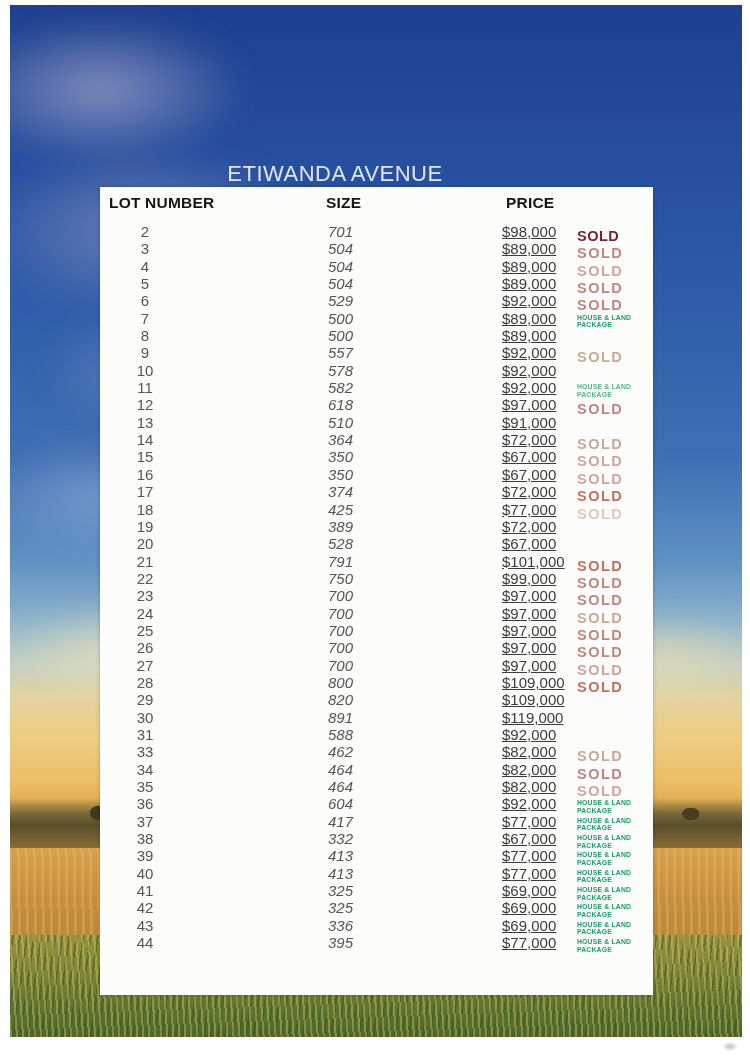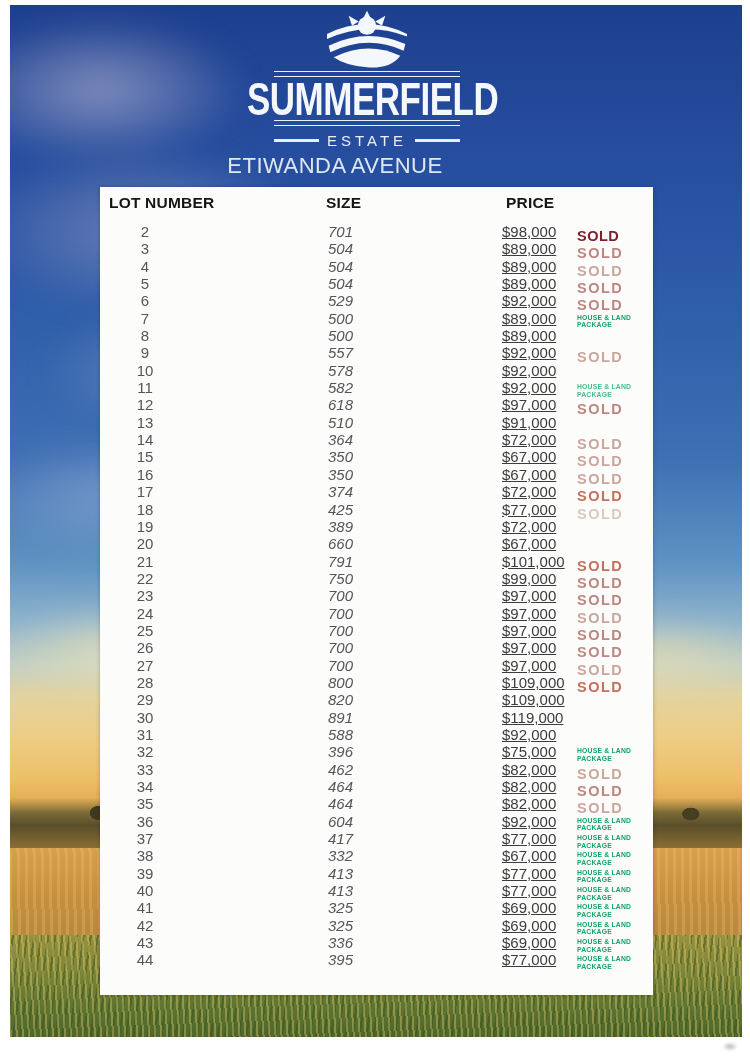--- a/index.html
+++ b/index.html
@@ -35,21 +35,21 @@
     background:repeating-linear-gradient(89deg, rgba(240,200,110,.28) 0 3px, rgba(0,0,0,0) 3px 8px);}
 
   .logo{position:absolute;left:237px;top:0px;width:240px;text-align:center;color:#f2f5fa;}
   .logo svg{display:block;margin:4px auto 2px auto;}
   .dbl{width:186px;height:6px;margin:0 auto;border-top:1.6px solid #eef2f8;border-bottom:1.6px solid #eef2f8;box-sizing:border-box;}
   .brand{font-size:35px;font-weight:700;letter-spacing:-.5px;transform:scaleY(1.32);transform-origin:center;
          margin:2px 0 1px 0;color:#f4f7fb;}
   .estate-row{width:186px;margin:6px auto 0 auto;display:flex;align-items:center;}
   .estate-row .dash{flex:1;height:2.2px;background:#e9eef6;}
   .estate-row .word{font-size:15px;letter-spacing:4px;padding:0 8px;color:#e9eef6;}
-  .address{position:absolute;left:175px;top:148px;width:300px;text-align:center;
+  .address{position:absolute;left:175px;top:156px;width:300px;text-align:center;
            font-size:22px;letter-spacing:.5px;color:#dfe7f3;}
 
   .panel{position:absolute;left:90px;top:182px;width:553px;height:808px;background:#fcfcfa;
          box-shadow:0 0 4px rgba(0,0,0,.25);}
   .thead{position:relative;height:36px;}
   .thead .h{position:absolute;top:7px;font-size:15.5px;font-weight:700;color:#151515;letter-spacing:.2px;}
   .h.lot{left:9px;} .h.size{left:226px;} .h.price{left:406px;}
   .tbody{position:absolute;left:0;top:36px;right:0;bottom:0;}
   .row{position:relative;height:17.35px;font-size:15px;line-height:17px;}
   .c-lot{position:absolute;left:0;width:90px;text-align:center;color:#55555a;}
@@ -74,41 +74,20 @@
   <div class="cloud c1"></div>
   <div class="cloud c2"></div>
   <div class="cloud c3"></div>
   <div class="cloud c4"></div>
   <div class="cloud c5"></div>
   <div class="cloud c6"></div>
   <div class="treeline"></div>
   <div class="fieldtint"></div>
   <div class="grass"></div>
 
-  <div class="logo">
-    <svg width="100" height="60" viewBox="0 0 120 72">
-      <g fill="#f4f7fb">
-        <path d="M60 2 L65 12 L55 12 Z"></path>
-        <path d="M38 8 L50 15 L42 20 Z"></path>
-        <path d="M82 8 L70 15 L78 20 Z"></path>
-        <circle cx="60" cy="20" r="11"></circle>
-        <path d="M12 30 Q60 6 108 30 L108 33 Q60 14 12 36 Z"></path>
-        <path d="M14 44 Q60 22 106 42 L104 50 Q60 30 16 52 Z"></path>
-        <path d="M20 58 Q60 38 100 56 Q88 72 60 70 Q34 68 20 58 Z"></path>
-      </g>
-    </svg>
-    <div class="dbl"></div>
-    <div class="brand">SUMMERFIELD</div>
-    <div class="dbl"></div>
-    <div class="estate-row">
-      <span class="dash"></span>
-      <span class="word">ESTATE</span>
-      <span class="dash"></span>
-    </div>
-  </div>
   <div class="address">ETIWANDA AVENUE</div>
 
   <div class="panel">
     <div class="thead">
       <span class="h lot">LOT NUMBER</span>
       <span class="h size">SIZE</span>
       <span class="h price">PRICE</span>
     </div>
     <div class="tbody" id="rows">
         <div class="row">
@@ -214,21 +193,21 @@
           <span class="c-status"><span class="sold xfaded">SOLD</span></span>
         </div>
         <div class="row">
           <span class="c-lot">19</span>
           <span class="c-size">389</span>
           <span class="c-price">$72,000</span>
           <span class="c-status"></span>
         </div>
         <div class="row">
           <span class="c-lot">20</span>
-          <span class="c-size">660</span>
+          <span class="c-size">528</span>
           <span class="c-price">$67,000</span>
           <span class="c-status"></span>
         </div>
         <div class="row">
           <span class="c-lot">21</span>
           <span class="c-size">791</span>
           <span class="c-price">$101,000</span>
           <span class="c-status"><span class="sold strong">SOLD</span></span>
         </div>
         <div class="row">
@@ -285,26 +264,20 @@
           <span class="c-price">$119,000</span>
           <span class="c-status"></span>
         </div>
         <div class="row">
           <span class="c-lot">31</span>
           <span class="c-size">588</span>
           <span class="c-price">$92,000</span>
           <span class="c-status"></span>
         </div>
         <div class="row">
-          <span class="c-lot">32</span>
-          <span class="c-size">396</span>
-          <span class="c-price">$75,000</span>
-          <span class="c-status"><span class="hl"><div>HOUSE &amp; LAND</div><div>PACKAGE</div></span></span>
-        </div>
-        <div class="row">
           <span class="c-lot">33</span>
           <span class="c-size">462</span>
           <span class="c-price">$82,000</span>
           <span class="c-status"><span class="sold light">SOLD</span></span>
         </div>
         <div class="row">
           <span class="c-lot">34</span>
           <span class="c-size">464</span>
           <span class="c-price">$82,000</span>
           <span class="c-status"><span class="sold normal">SOLD</span></span>

